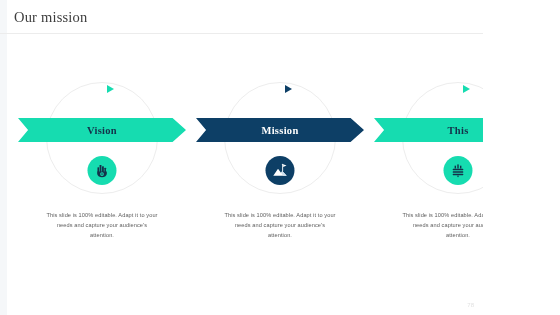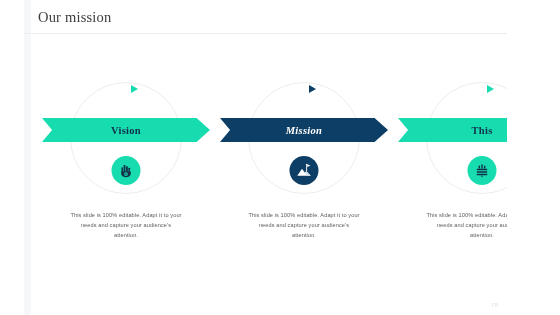--- a/index.html
+++ b/index.html
@@ -9,21 +9,20 @@
   }
   body {
     font-family: "Liberation Sans", sans-serif;
   }
   .slide {
     position: relative;
     width: 483px;
     height: 315px;
     background: #ffffff;
     overflow: hidden;
-    margin-left: 24px;
   }
 
   
   .edge-band {
     position: absolute;
     left: 0;
     top: 0;
     width: 7px;
     height: 315px;
     background: #f5f7f9;
@@ -109,21 +108,21 @@
   }
   .ribbon.navy { background: #0d3f66; }
   .ribbon-label {
     font-family: "Liberation Serif", serif;
     font-weight: bold;
     font-size: 10.5px;
     color: #14314a;
     letter-spacing: 0.3px;
     white-space: nowrap;
   }
-  .ribbon.navy .ribbon-label { color: #ffffff; font-style: italic; }
+  .ribbon.navy .ribbon-label { color: #ffffff; }
 
   
   .icon-badge {
     position: absolute;
     left: 50%;
     top: 76px;
     transform: translateX(-50%);
     width: 29px;
     height: 29px;
     border-radius: 50%;

